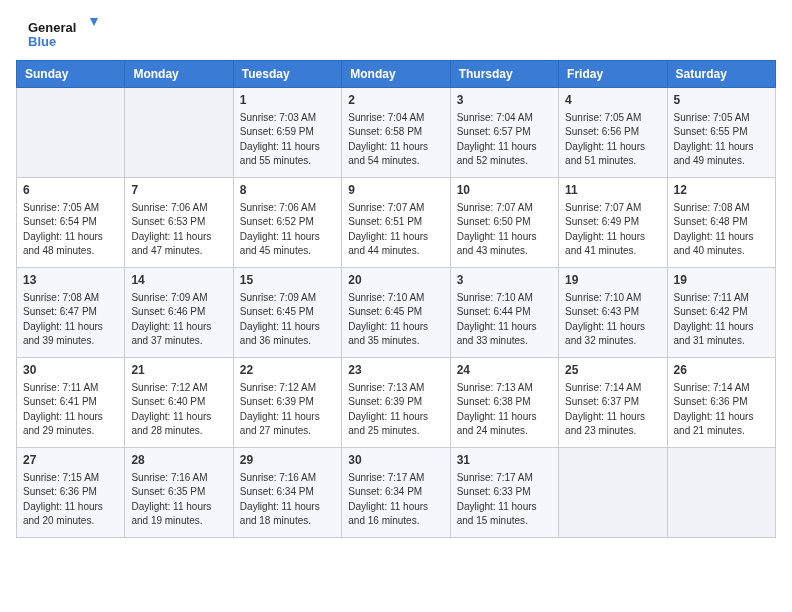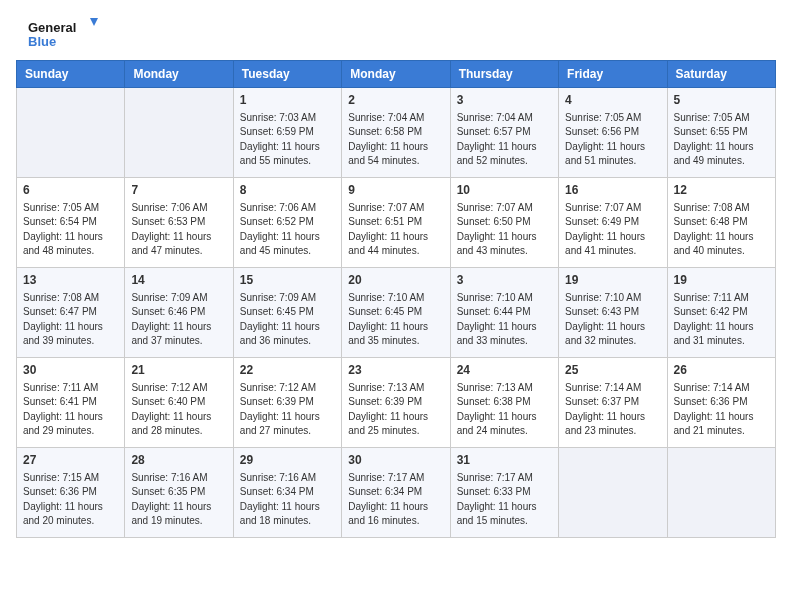--- a/index.html
+++ b/index.html
@@ -156,21 +156,21 @@
         </td>
         <td>
           <span class="day-num">9</span>
           <div class="cell-text">Sunrise: 7:07 AM<br>Sunset: 6:51 PM<br>Daylight: 11 hours and 44 minutes.</div>
         </td>
         <td>
           <span class="day-num">10</span>
           <div class="cell-text">Sunrise: 7:07 AM<br>Sunset: 6:50 PM<br>Daylight: 11 hours and 43 minutes.</div>
         </td>
         <td>
-          <span class="day-num">16</span>
+          <span class="day-num">11</span>
           <div class="cell-text">Sunrise: 7:07 AM<br>Sunset: 6:49 PM<br>Daylight: 11 hours and 41 minutes.</div>
         </td>
         <td>
           <span class="day-num">12</span>
           <div class="cell-text">Sunrise: 7:08 AM<br>Sunset: 6:48 PM<br>Daylight: 11 hours and 40 minutes.</div>
         </td>
       </tr>
       <tr>
         <td>
           <span class="day-num">13</span>

